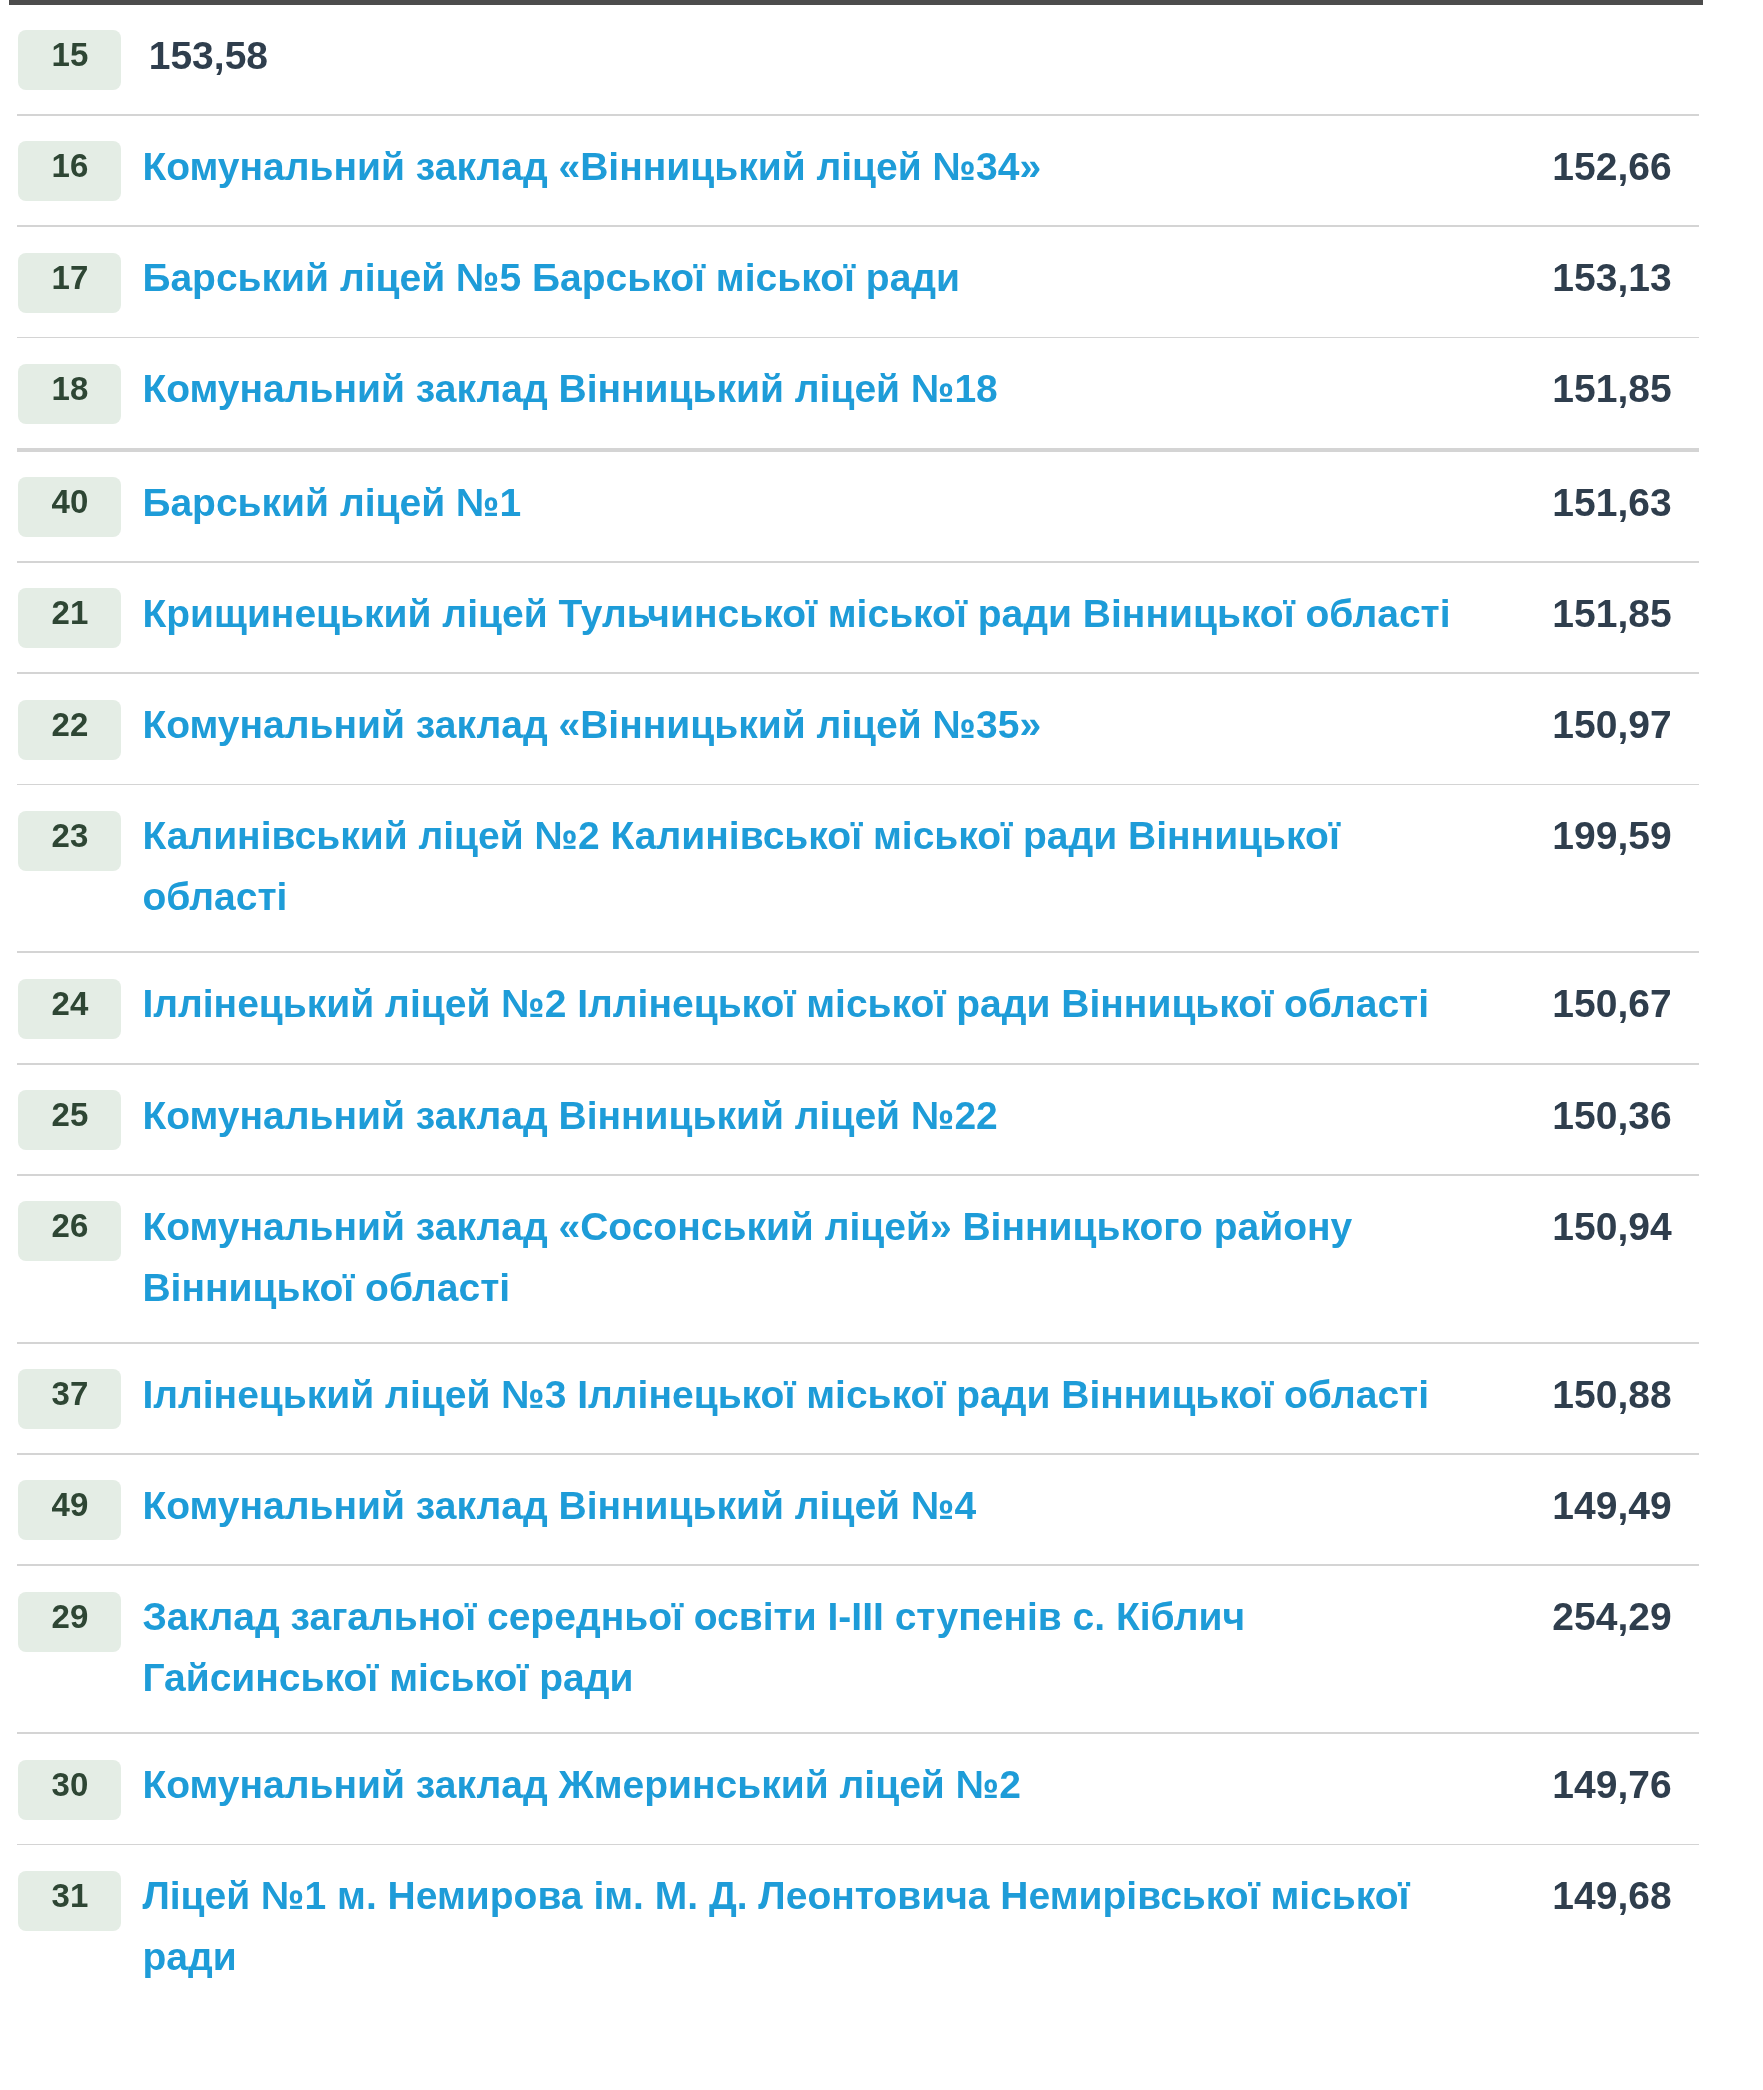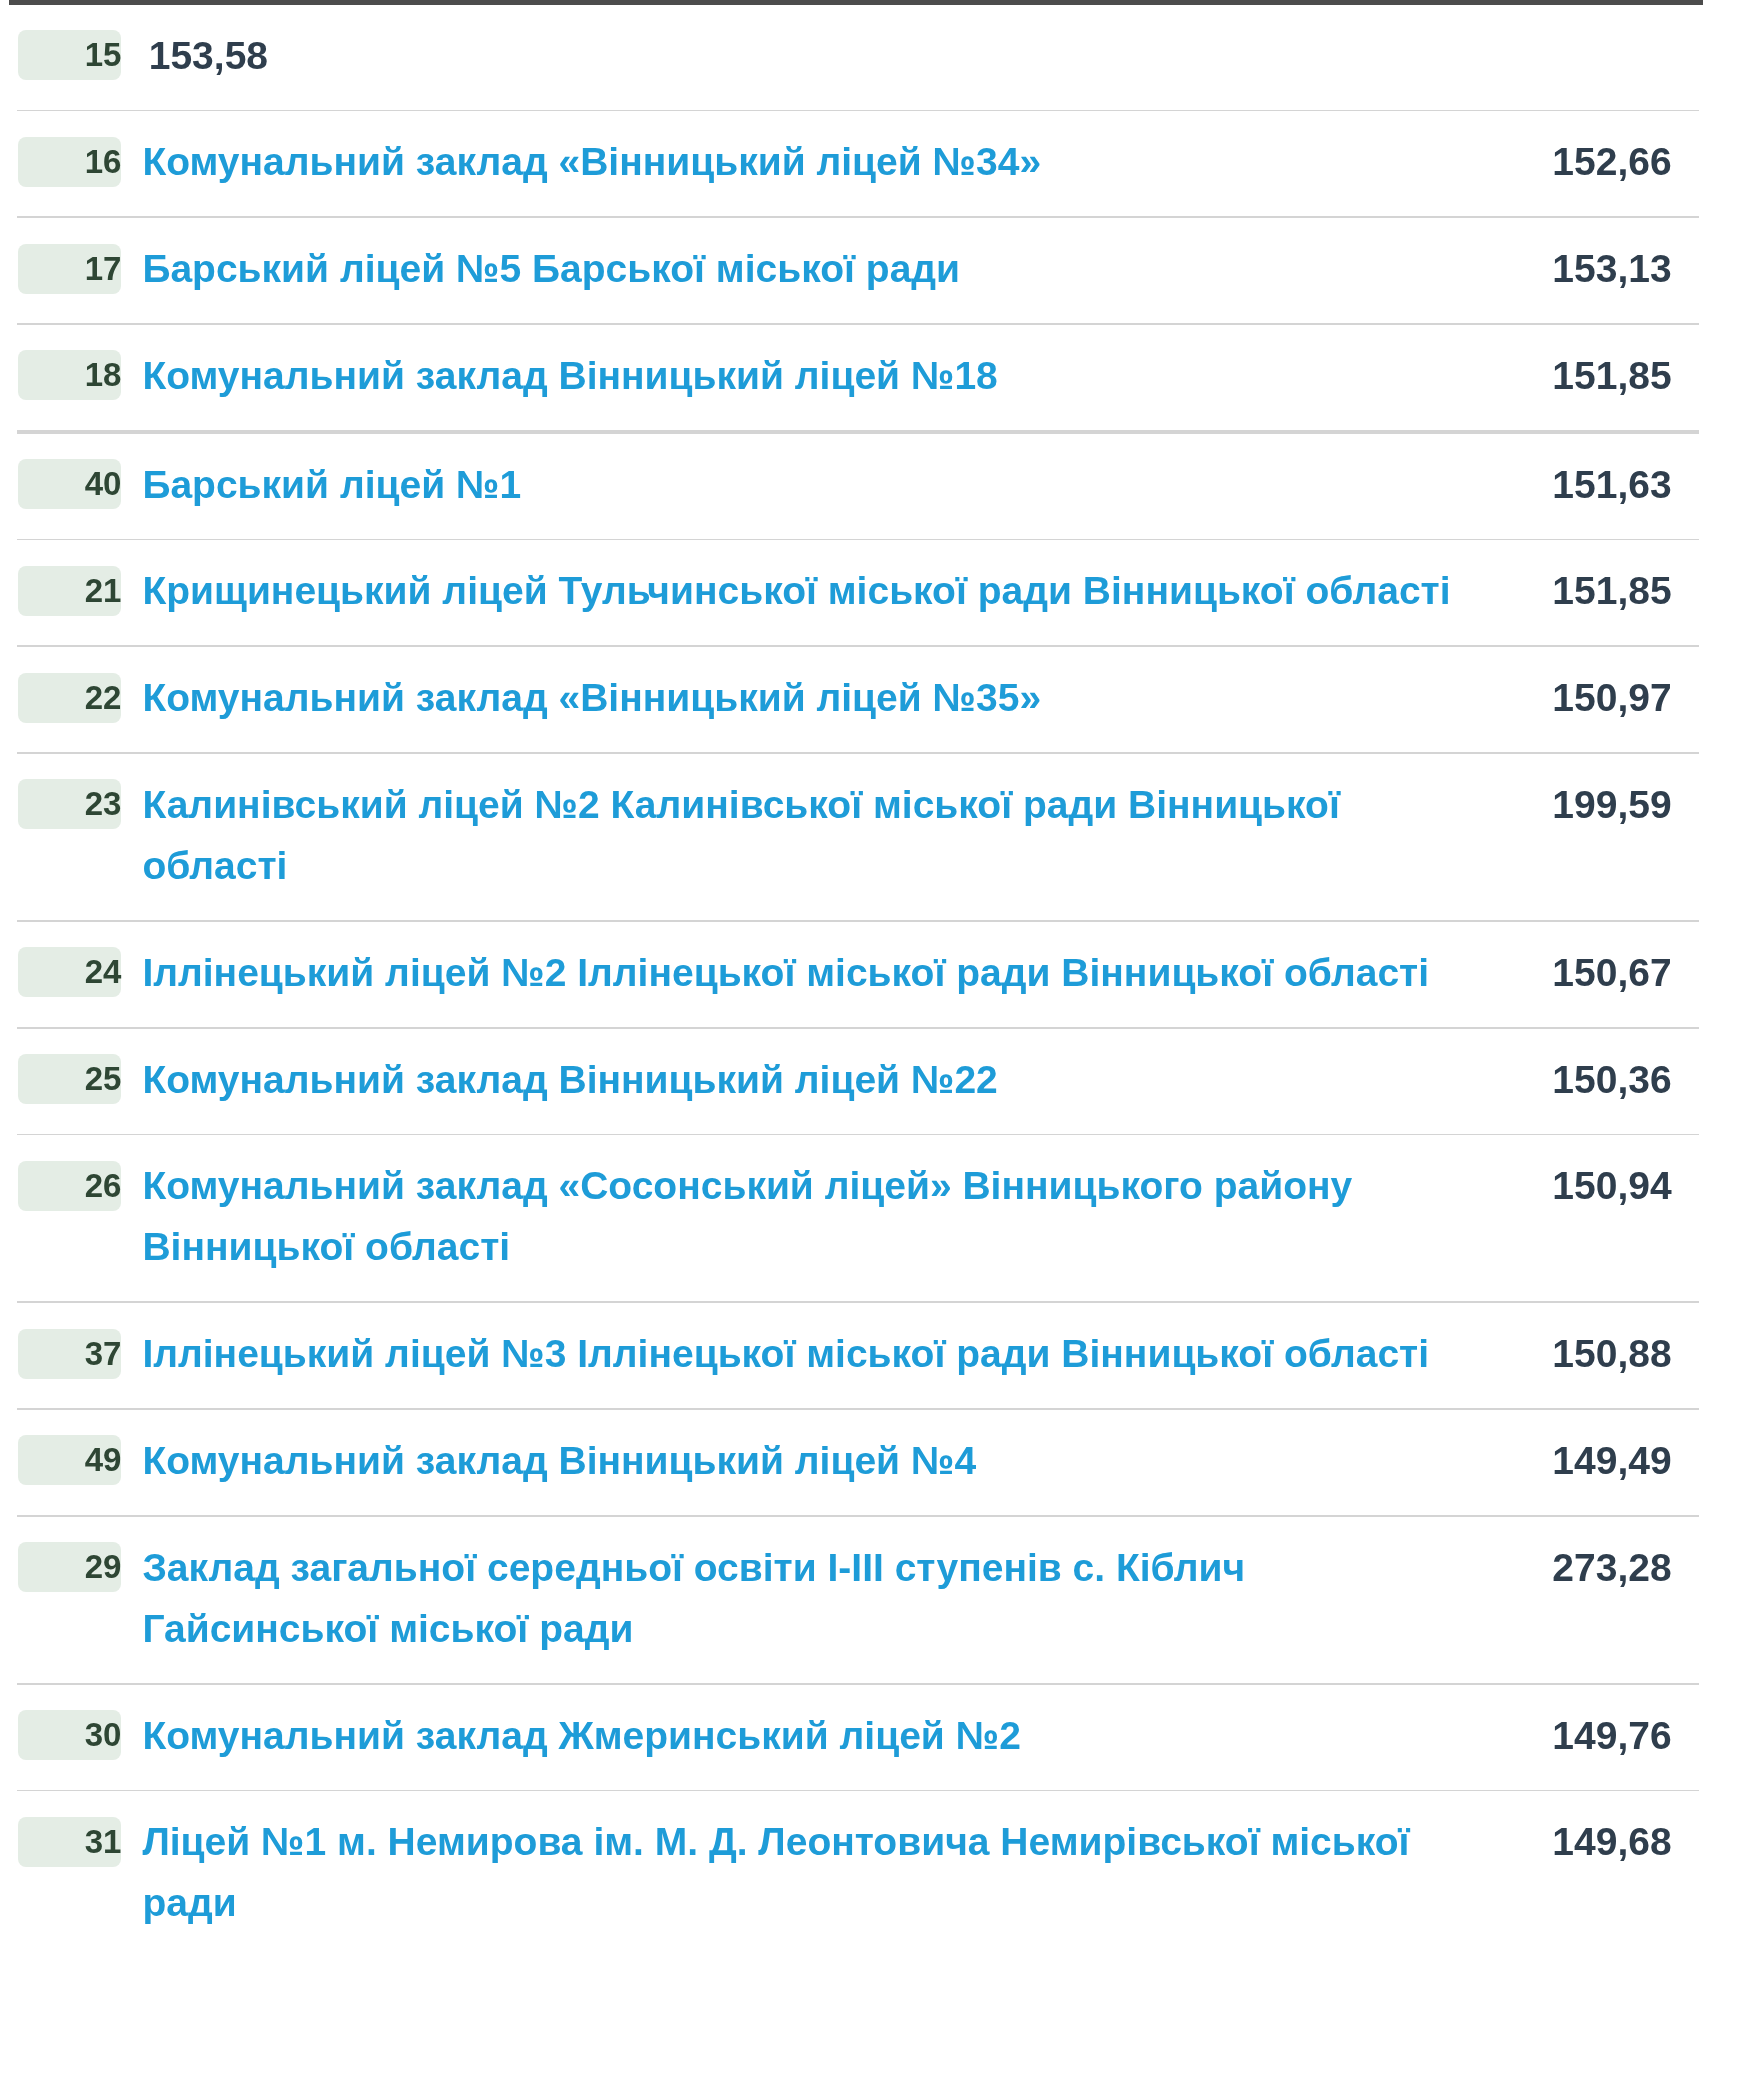--- a/index.html
+++ b/index.html
@@ -26,28 +26,28 @@
     background:var(--topline);
     margin:0 60px 0 9.2px;
   }
   .row{
     display:flex;
     align-items:flex-start;
     padding:20px 64px 24px 18.4px;
   }
   .badge{
     flex:0 0 103px;
-    height:50px;
+    height:60px;
     margin-top:5.5px;
     border-radius:8px;
     background:var(--badge-bg);
     color:var(--badge-text);
     font-size:33px;
     line-height:50px;
-    text-align:right;
+    text-align:center;
   }
   .name{
     flex:1 1 auto;
     margin-left:21px;
     font-size:39px;
     line-height:61px;
     color:var(--link);
     text-decoration:none;
     white-space:pre-line;
     font-weight:bold;
@@ -149,21 +149,21 @@
   <div class="row">
     <div class="badge">49</div>
     <a class="name" href="#">Комунальний заклад Вінницький ліцей №4</a>
     <div class="score">149,49</div>
   </div>
 <div class="sep"></div>
   <div class="row">
     <div class="badge">29</div>
     <a class="name" href="#">Заклад загальної середньої освіти І-ІІІ ступенів с. Кіблич
 Гайсинської міської ради</a>
-    <div class="score">273,28</div>
+    <div class="score">254,29</div>
   </div>
 <div class="sep"></div>
   <div class="row">
     <div class="badge">30</div>
     <a class="name" href="#">Комунальний заклад Жмеринський ліцей №2</a>
     <div class="score">149,76</div>
   </div>
 <div class="sep"></div>
   <div class="row">
     <div class="badge">31</div>

